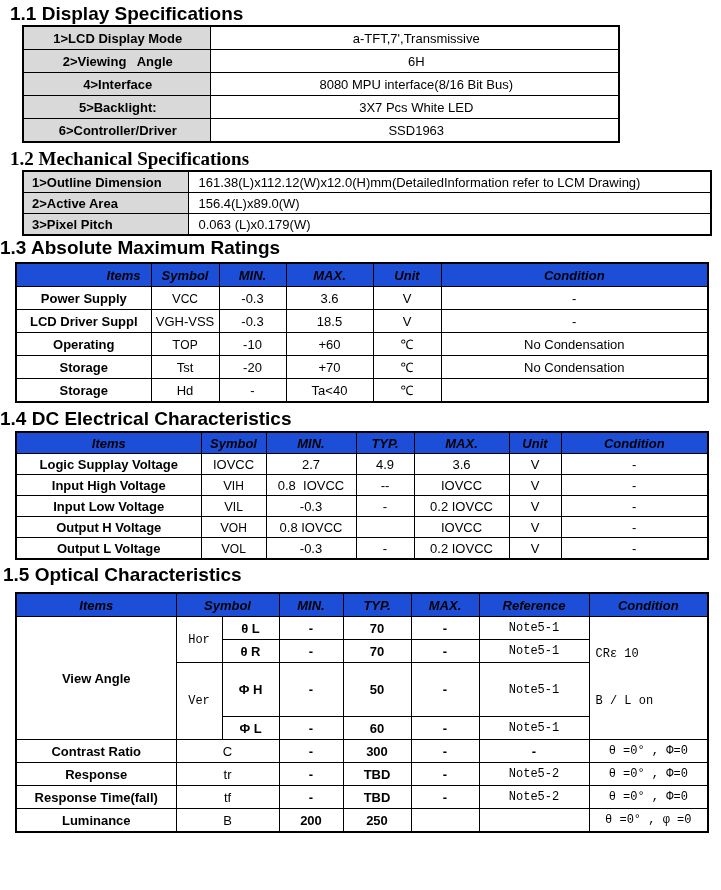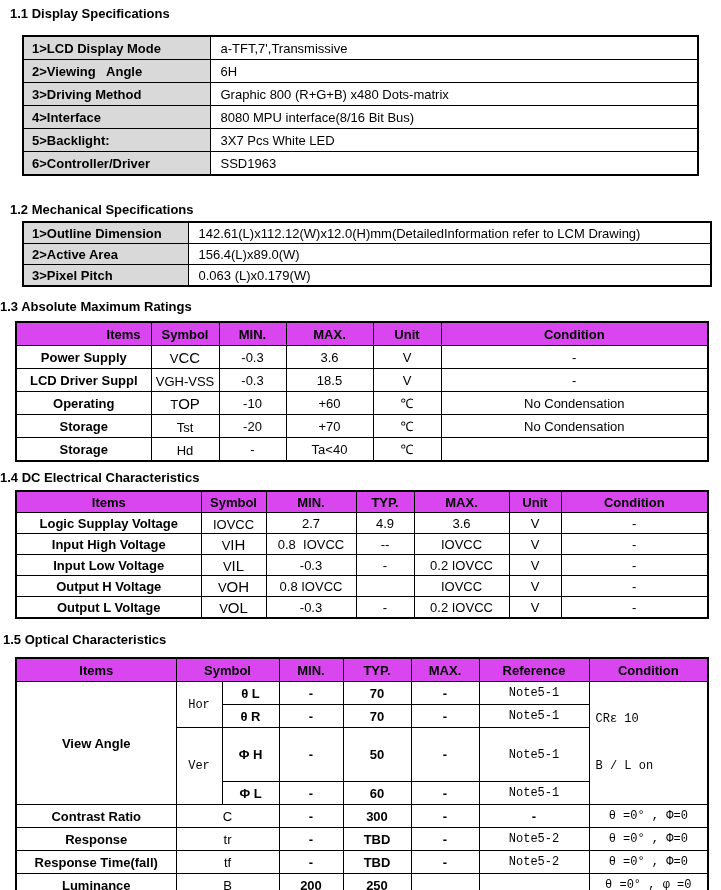--- a/index.html
+++ b/index.html
@@ -2,53 +2,53 @@
 <html><head>
 <meta charset="utf-8">
 <style>
   html,body { margin:0; padding:0; }
   body {
     width:721px; height:890px; background:#ffffff; color:#000;
     font-family:"Liberation Sans", sans-serif; overflow:hidden;
   }
   .page { padding-top:6px; }
 
-  .sec-title { font-size:13px; font-weight:bold; line-height:16px; }
+  .sec-title { font-size:19px; font-weight:bold; line-height:16px; }
   .ti-10 { margin-left:10px; }
   .ti-3  { margin-left:3px; }
 
   table { border-collapse:collapse; table-layout:fixed; border:2px solid #000; }
   td {
     border:1px solid #000; font-size:13px; padding:0 6px;
     overflow:hidden; white-space:pre; vertical-align:middle;
   }
-  .h   { background:#d946ef; font-weight:bold; text-align:center; }
+  .h   { background:#1d4ed8; font-weight:bold; text-align:center;font-style:italic; }
   .lbl { background:#d9d9d9; font-weight:bold; padding-left:8px; }
   .val { padding-left:10px; }
   .c { text-align:center; }
   .r { text-align:right; padding-right:10px; }
   .b { font-weight:bold; }
   .mono { font-family:"Liberation Mono", monospace; font-size:12px; font-weight:normal; }
-  .sub { font-size:15px; }
-
-  .t1 { margin:13px 0 0 22px; width:677px; }
+  .sub { font-size:12px; }
+
+  .t1 { margin:3px 0 0 22px; width:598px;text-align:center; }
   .t1 td { height:22px; }
   .t2 { margin:3px 0 0 22px; width:690px; }
   .t2 td { height:20px; }
   .t3 { margin:6px 0 0 15px; width:692px; }
   .t3 td { height:22px; }
   .t4 { margin:4px 0 0 15px; width:692px; }
   .t4 td { height:20px; }
   .t5 { margin:9px 0 0 15px; width:692px; }
   .t5 td { height:22px; }
 
-  .mt18 { margin-top:26px; }
-  .mt4  { margin-top:12px; }
+  .mt18 { margin-top:8px;font-family:Liberation Serif, serif; }
+  .mt4  { margin-top:4px; }
   .mt6  { margin-top:8px; }
-  .mt13 { margin-top:13px; }
+  .mt13 { margin-top:7px; }
 
   .cond2 div { line-height:19px; }
 </style>
 </head>
 <body>
 
 <div class="page">
 
   <div class="sec-title ti-10">1.1 Display Specifications</div>
   <table class="t1">
@@ -59,24 +59,20 @@
     <tbody>
         <tr>
       <td class="lbl">1&gt;LCD Display Mode</td>
       <td class="val">a-TFT,7',Transmissive</td>
     </tr>
     <tr>
       <td class="lbl">2&gt;Viewing   Angle</td>
       <td class="val">6H</td>
     </tr>
     <tr>
-      <td class="lbl">3&gt;Driving Method</td>
-      <td class="val">Graphic 800 (R+G+B) x480 Dots-matrix</td>
-    </tr>
-    <tr>
       <td class="lbl">4&gt;Interface</td>
       <td class="val">8080 MPU interface(8/16 Bit Bus)</td>
     </tr>
     <tr>
       <td class="lbl">5&gt;Backlight:</td>
       <td class="val">3X7 Pcs White LED</td>
     </tr>
     <tr>
       <td class="lbl">6&gt;Controller/Driver</td>
       <td class="val">SSD1963</td>
@@ -86,21 +82,21 @@
 
   <div class="sec-title ti-10 mt18">1.2 Mechanical Specifications</div>
   <table class="t2">
     <colgroup>
         <col style="width:165px">
         <col>
       </colgroup>
     <tbody>
         <tr>
       <td class="lbl">1&gt;Outline Dimension</td>
-      <td class="val">142.61(L)x112.12(W)x12.0(H)mm(DetailedInformation refer to LCM Drawing)</td>
+      <td class="val">161.38(L)x112.12(W)x12.0(H)mm(DetailedInformation refer to LCM Drawing)</td>
     </tr>
     <tr>
       <td class="lbl">2&gt;Active Area</td>
       <td class="val">156.4(L)x89.0(W)</td>
     </tr>
     <tr>
       <td class="lbl">3&gt;Pixel Pitch</td>
       <td class="val">0.063 (L)x0.179(W)</td>
     </tr>
   </tbody>

